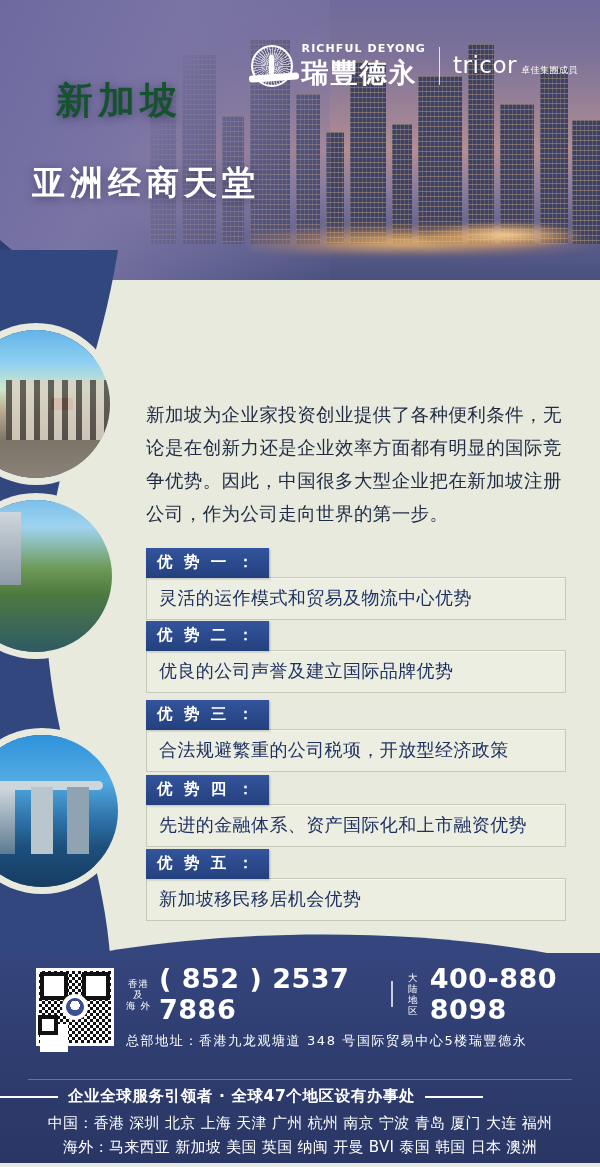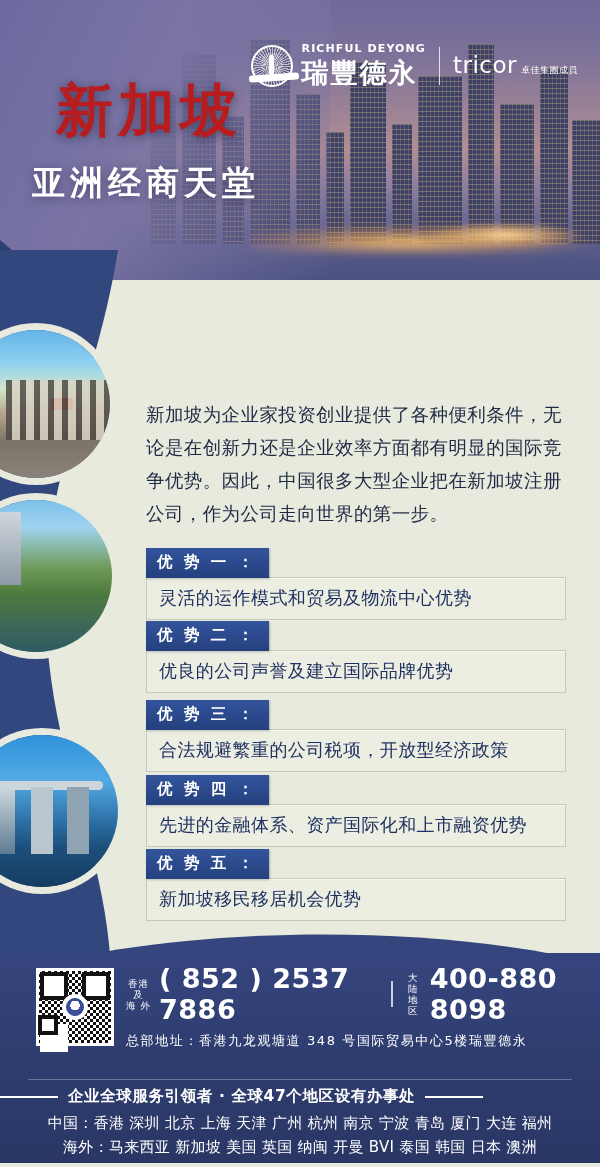--- a/index.html
+++ b/index.html
@@ -140,21 +140,21 @@
   }
   .lg-en{ font-size:11px; font-weight:bold; letter-spacing:1.1px; line-height:1; }
   .lg-cn{ font-size:27px; font-weight:bold; letter-spacing:2px; line-height:1.15; margin-top:3px; }
   .lg-div{ width:1px; height:38px; background:rgba(255,255,255,.8); margin:0 4px; }
   .lg-tri{ font-size:23px; letter-spacing:.5px; line-height:1; }
   .lg-tri-sub{ font-size:9px; letter-spacing:.5px; margin-left:4px; }
 
   
   .title-main{
     position:absolute; left:56px; top:82px;
-    font-size:57px; font-weight:bold; color:#b91c1c;
+    font-size:37px; font-weight:bold; color:#14532d;
     letter-spacing:5px; line-height:1;
     text-shadow:0 2px 10px rgba(30,30,60,.55);
   }
   .title-sub{
     position:absolute; left:32px; top:166px;
     font-size:33px; font-weight:bold; color:#fff;
     letter-spacing:5px; line-height:1;
     text-shadow:0 2px 8px rgba(30,30,60,.5);
   }
 

